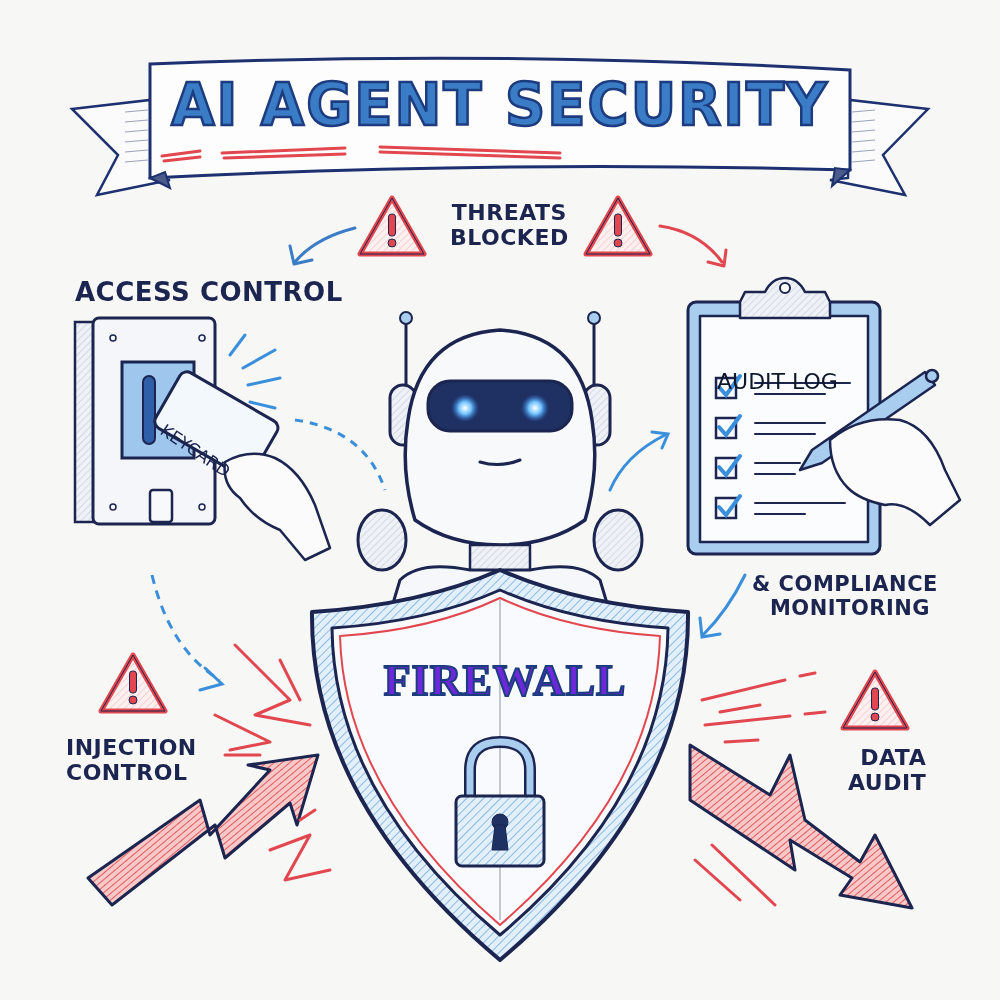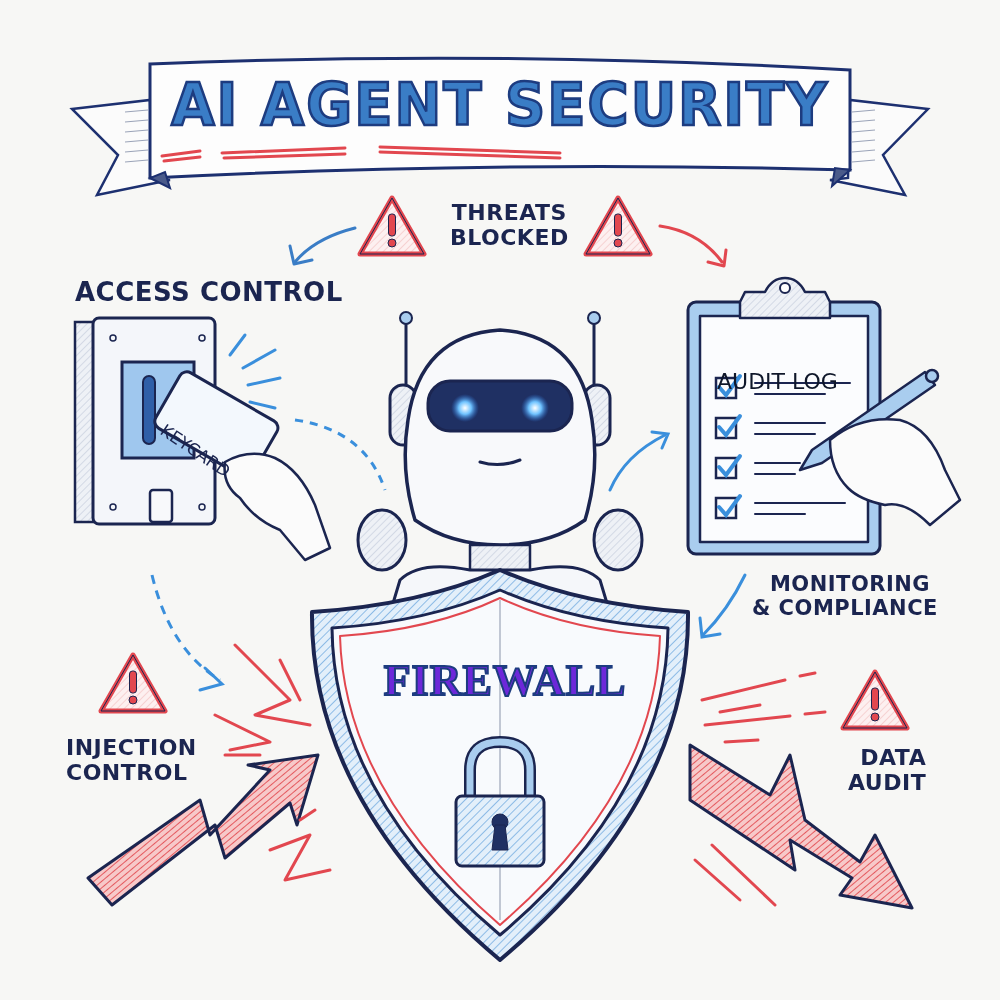--- a/index.html
+++ b/index.html
@@ -247,22 +247,22 @@
   <div>THREATS</div>
   <div>BLOCKED</div>
 </div>
 
 <div class="lbl" style="left:75px; top:278px; font-size:26px;">ACCESS CONTROL</div>
 <div class="keycard-text">KEYCARD</div>
 
 <div class="audit-text">AUDIT LOG</div>
 
 <div class="lbl" style="left:752px; top:572px; font-size:21px; text-align:center;">
+  <div>&amp; COMPLIANCE</div>
   <div style="padding-left:10px;">MONITORING</div>
-  <div>&amp; COMPLIANCE</div>
 </div>
 
 <div class="firewall-text">FIREWALL</div>
 
 <div class="lbl" style="left:66px; top:735px; font-size:22px; text-align:left;">
   <div>INJECTION</div>
   <div>CONTROL</div>
 </div>
 
 <div class="lbl" style="left:848px; top:745px; font-size:22px; text-align:right;">

